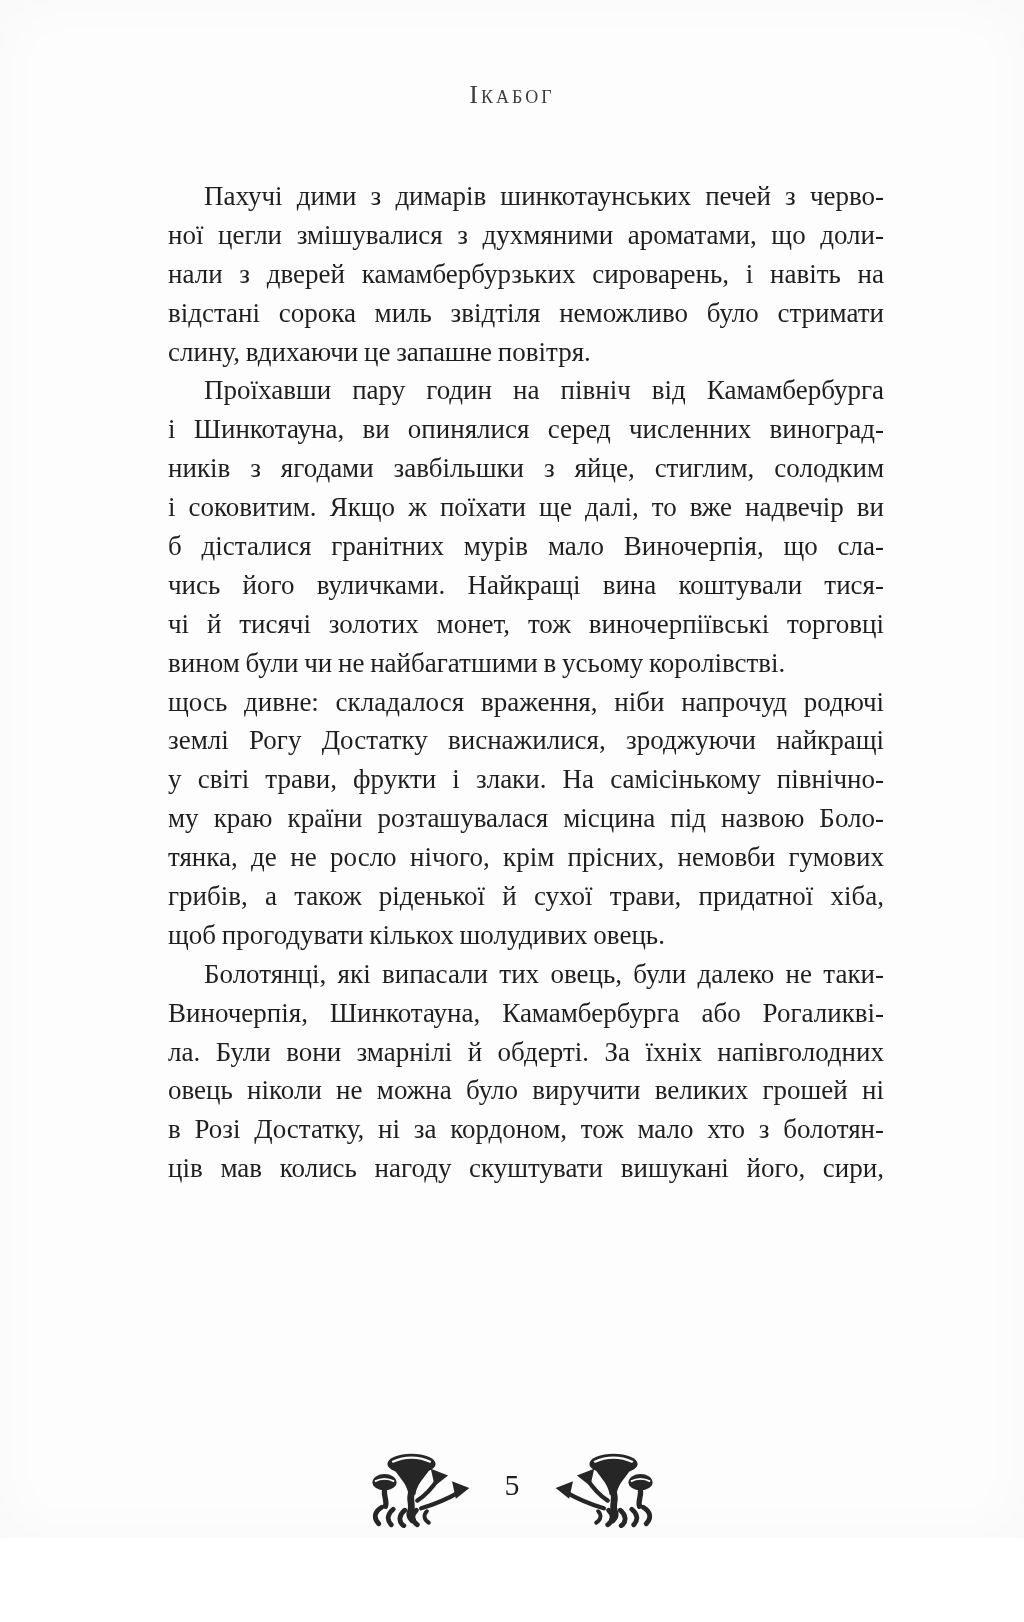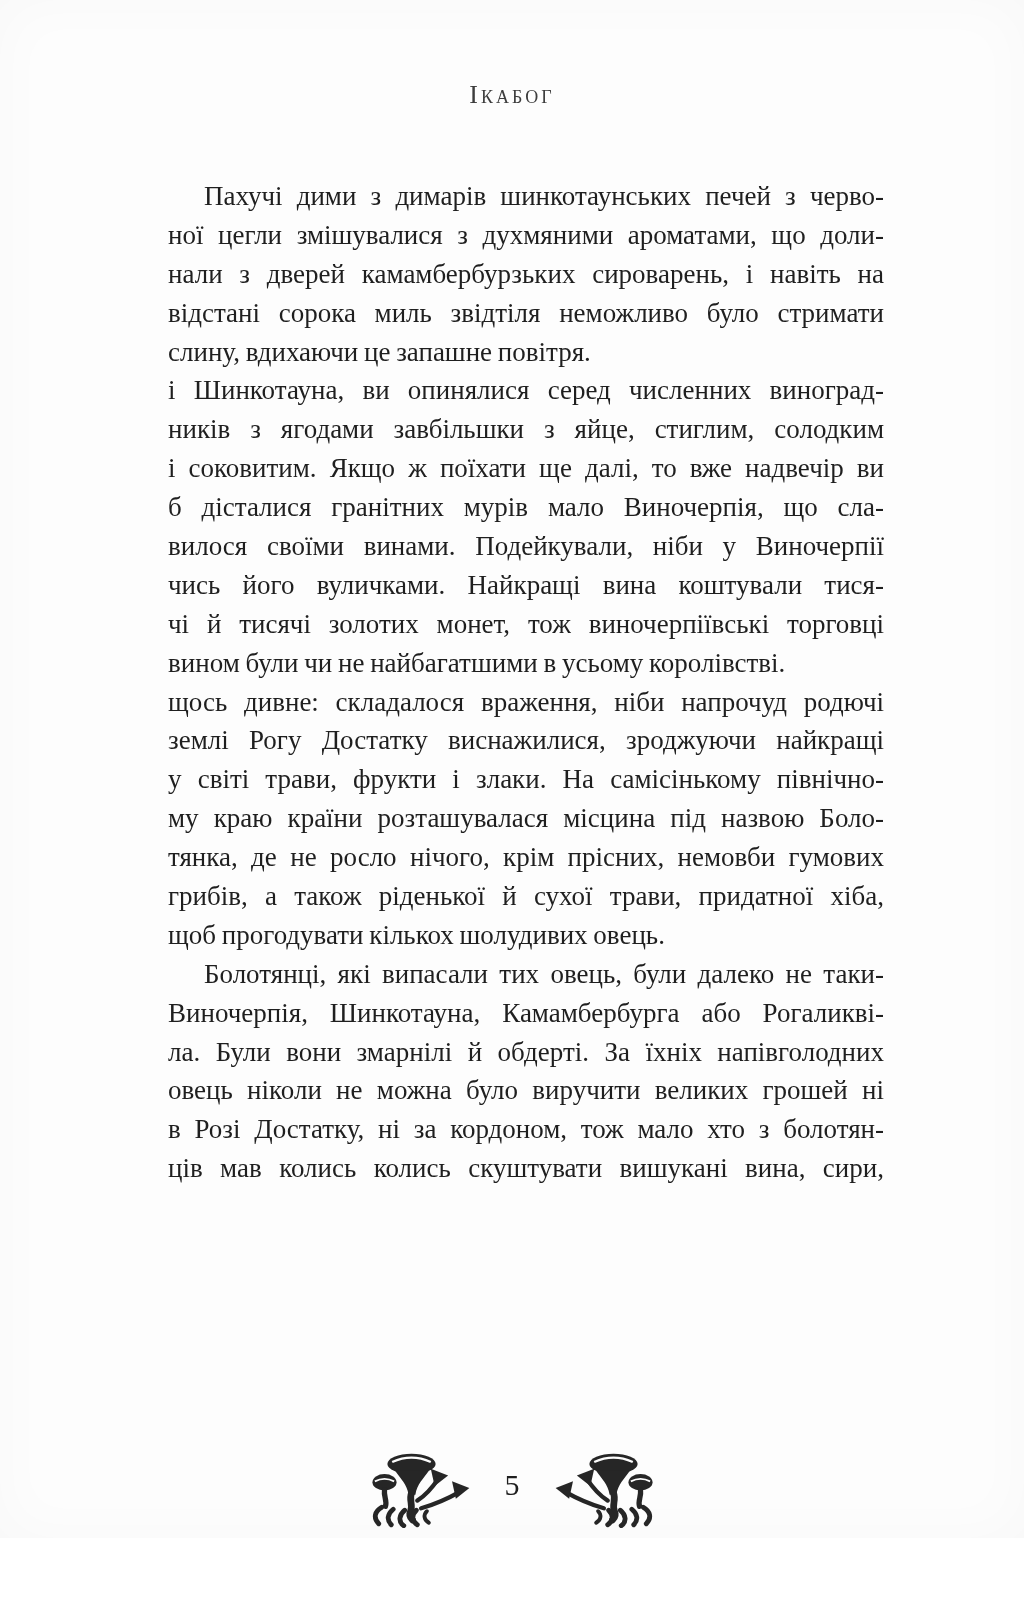--- a/index.html
+++ b/index.html
@@ -74,41 +74,41 @@
 <div class="page">
 
   <div class="running-head">Ікабог</div>
 
   <div class="body-text">
       <div class="line first">Пахучі дими з димарів шинкотаунських печей з черво-</div>
       <div class="line">ної цегли змішувалися з духмяними ароматами, що доли-</div>
       <div class="line">нали з дверей камамбербурзьких сироварень, і навіть на</div>
       <div class="line">відстані сорока миль звідтіля неможливо було стримати</div>
       <div class="line last">слину, вдихаючи це запашне повітря.</div>
+      <div class="line first">Проїхавши пару годин на північ від Камамбербурга</div>
       <div class="line">і Шинкотауна, ви опинялися серед численних виноград-</div>
       <div class="line">ників з ягодами завбільшки з яйце, стиглим, солодким</div>
       <div class="line">і соковитим. Якщо ж поїхати ще далі, то вже надвечір ви</div>
       <div class="line">б дісталися гранітних мурів мало Виночерпія, що сла-</div>
-      <div class="line">вилося своїми винами. Подейкували, ніби у Виночерпії</div>
       <div class="line">чись його вуличками. Найкращі вина коштували тися-</div>
       <div class="line">чі й тисячі золотих монет, тож виночерпіївські торговці</div>
       <div class="line last">вином були чи не найбагатшими в усьому королівстві.</div>
       <div class="line">щось дивне: складалося враження, ніби напрочуд родючі</div>
       <div class="line">землі Рогу Достатку виснажилися, зроджуючи найкращі</div>
       <div class="line">у світі трави, фрукти і злаки. На самісінькому північно-</div>
       <div class="line">му краю країни розташувалася місцина під назвою Боло-</div>
       <div class="line">тянка, де не росло нічого, крім прісних, немовби гумових</div>
       <div class="line">грибів, а також ріденької й сухої трави, придатної хіба,</div>
       <div class="line last">щоб прогодувати кількох шолудивих овець.</div>
       <div class="line first">Болотянці, які випасали тих овець, були далеко не таки-</div>
       <div class="line">Виночерпія, Шинкотауна, Камамбербурга або Рогаликві-</div>
       <div class="line">ла. Були вони змарнілі й обдерті. За їхніх напівголодних</div>
       <div class="line">овець ніколи не можна було виручити великих грошей ні</div>
       <div class="line">в Розі Достатку, ні за кордоном, тож мало хто з болотян-</div>
-      <div class="line">ців мав колись колись скуштувати вишукані вина, сири,</div>
+      <div class="line">ців мав колись нагоду скуштувати вишукані його, сири,</div>
     </div>
 
   <div class="footer">
     <span class="ornament left">
       <svg width="108" height="78" viewBox="0 0 112 80" aria-hidden="true">
         <g fill="currentColor" stroke="none">
           <ellipse cx="42" cy="14" rx="25" ry="10.5"></ellipse>
           <path d="M25,21 C31,30 37,34 39,46 L46,46 C48,34 54,30 60,21 Z"></path>
           <ellipse cx="14" cy="33" rx="12.5" ry="8.5"></ellipse>
           <path d="M62,19 L80,26 L66,37 Z"></path>

